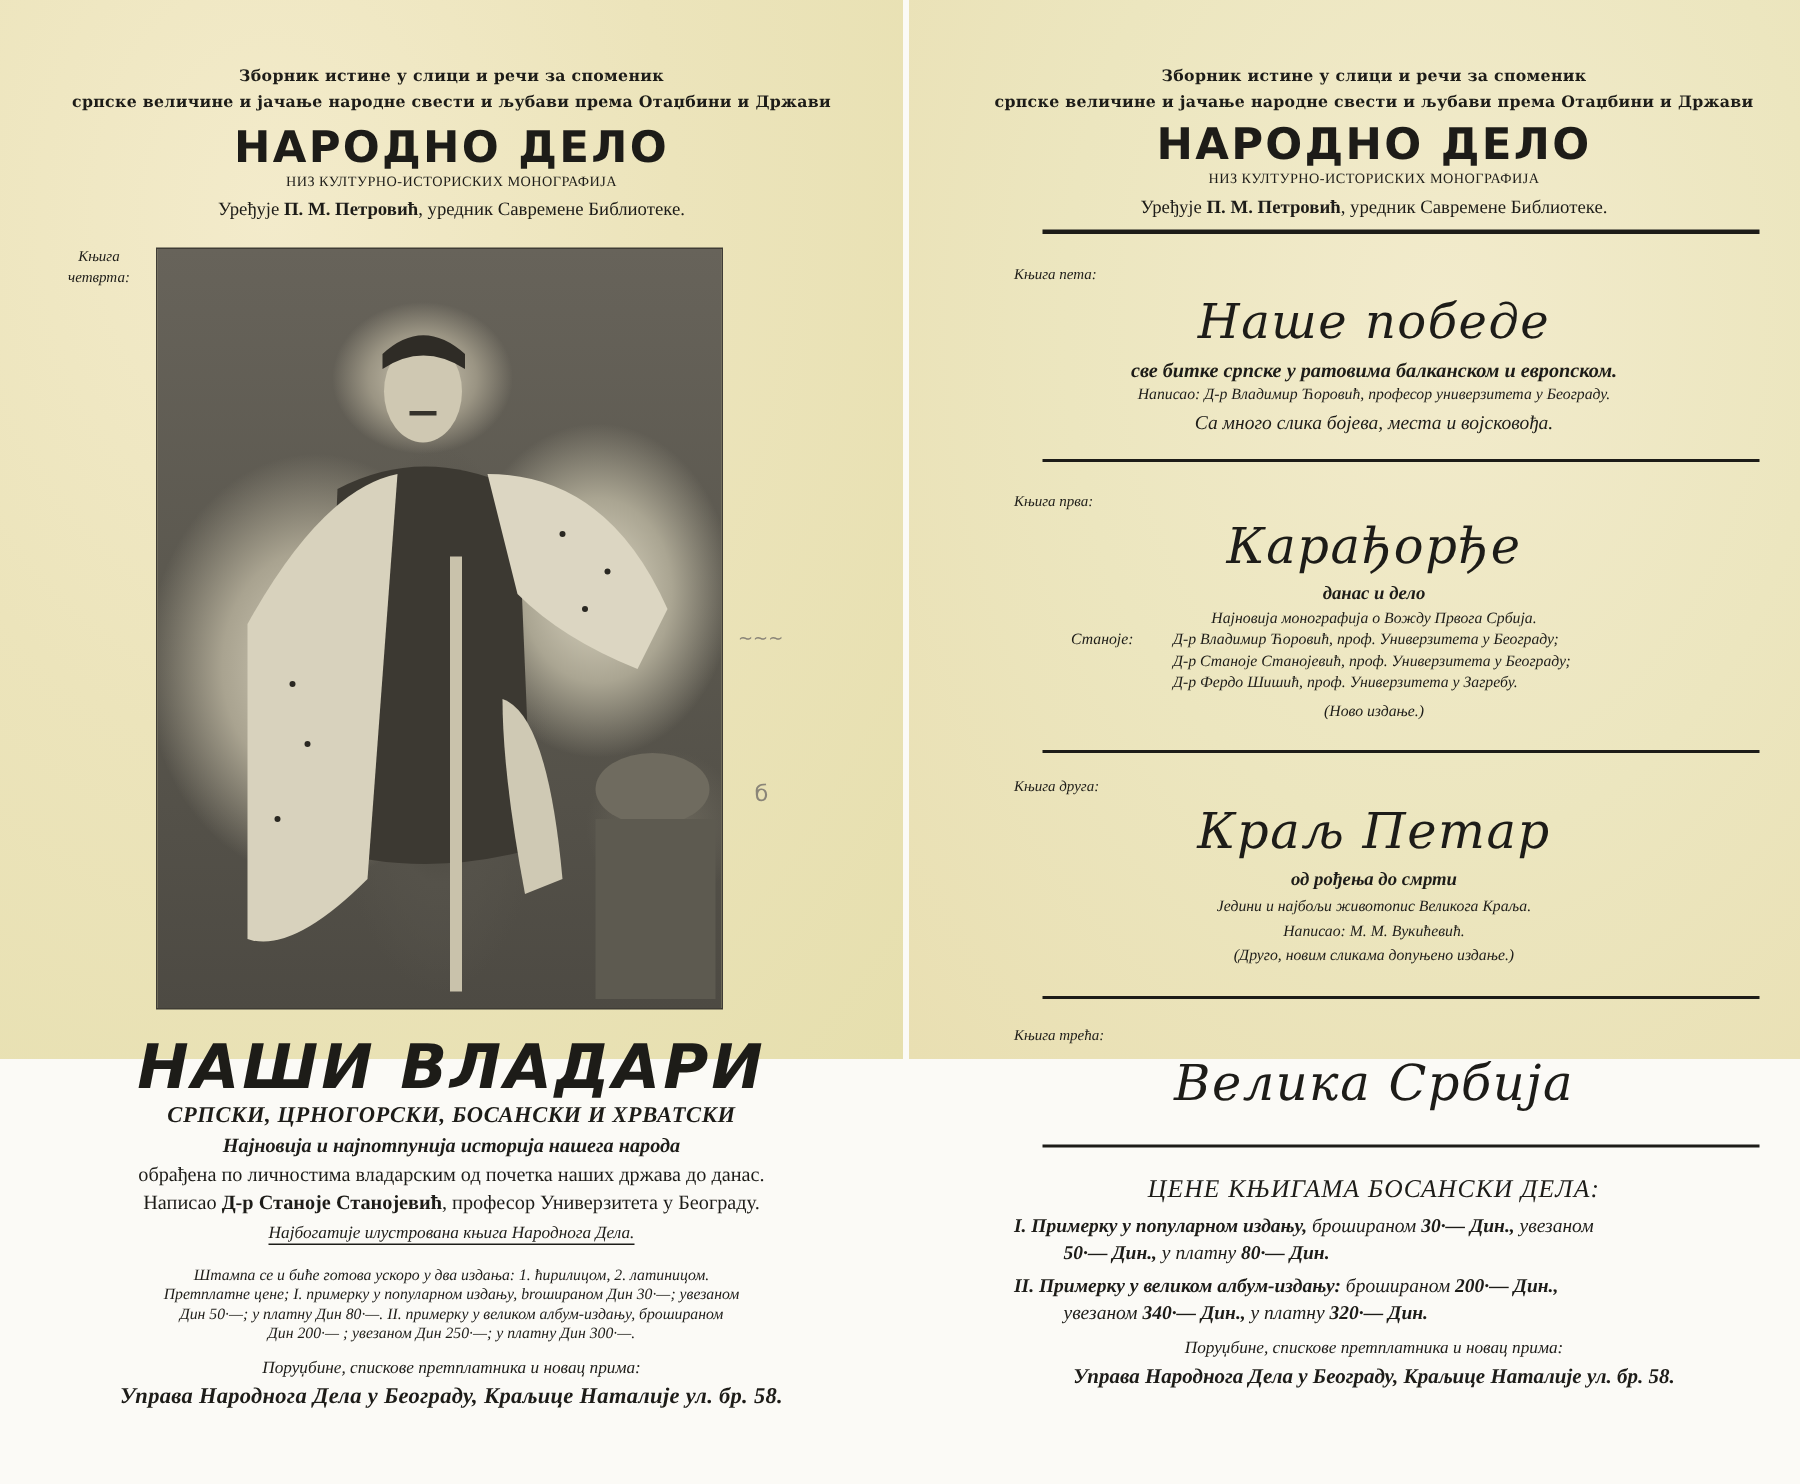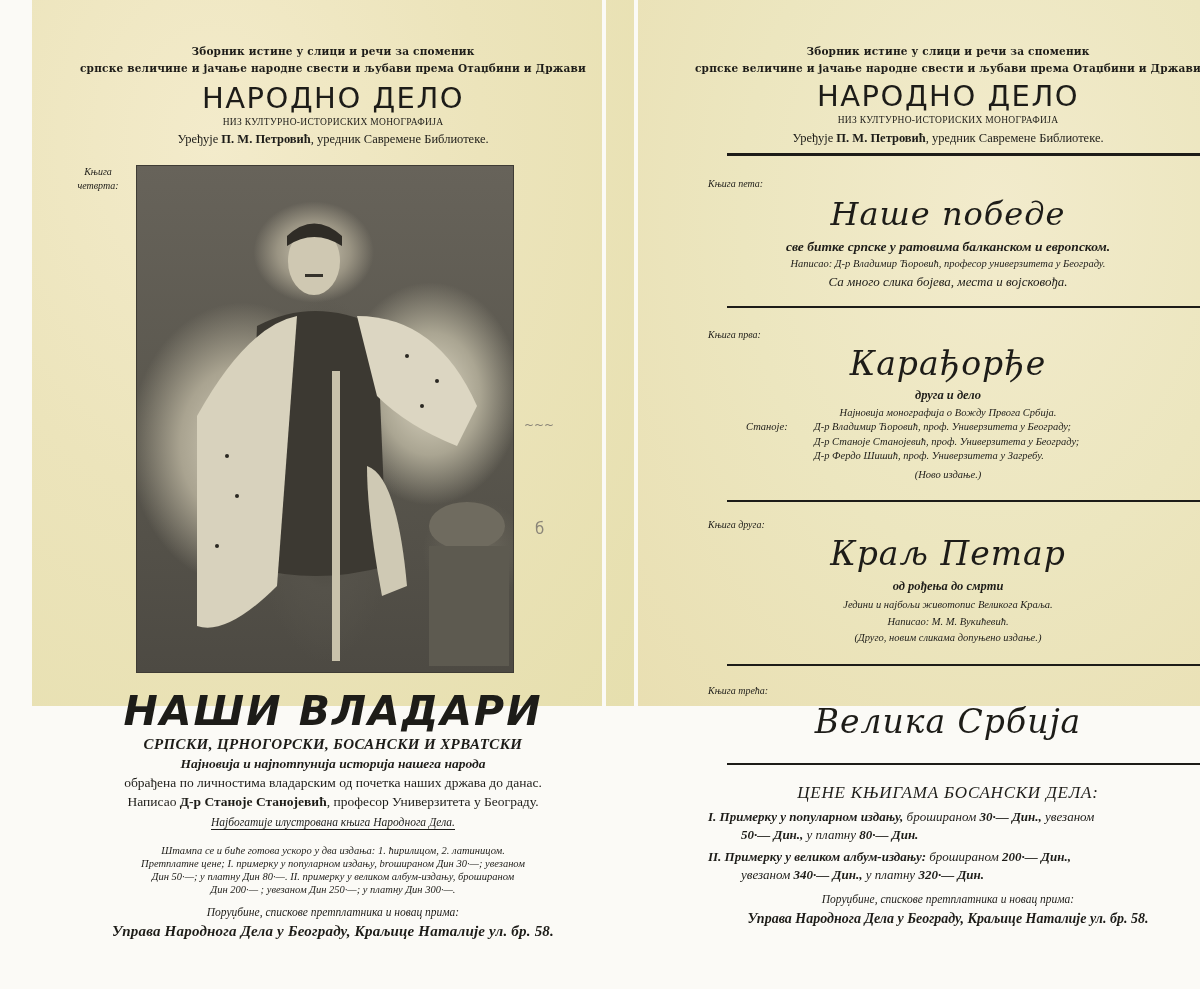--- a/index.html
+++ b/index.html
@@ -1,33 +1,33 @@
 <!DOCTYPE html>
 <html><head>
 <meta charset="utf-8">
 <style>
   * { box-sizing: border-box; margin: 0; padding: 0; }
   html, body { width: 1200px; height: 989px; overflow: hidden; background: #fbfaf6; }
   body { position: relative; font-family: "DejaVu Serif", serif; color: #1d1c18; }
 
-  .page { position: absolute; top: 0; height: 706px; margin-left: 32px; }
+  .page { position: absolute; top: 0; height: 706px; }
   .page-left {
     left: 0; width: 602px;
     background: radial-gradient(ellipse at 30% 20%, #f3ebcb 0%, #ece4bb 45%, #e6dfae 100%);
   }
   .page-right {
     left: 606px; width: 594px;
     background: radial-gradient(ellipse at 60% 30%, #f2ebcc 0%, #ece6bf 50%, #e9dfb2 100%);
   }
   .gutter { position: absolute; left: 602px; top: 0; width: 4px; height: 989px; background: #fbfaf6; }
 
   .center { position: absolute; left: 0; right: 0; text-align: center; white-space: nowrap; }
 
   .motto { font-family: "DejaVu Serif", serif; font-weight: bold; font-size: 10.5px; letter-spacing: 0.2px; line-height: 17px; }
-  .brand { font-family: "DejaVu Sans", sans-serif; font-weight: normal; font-size: 29px; letter-spacing: 1.5px; line-height: 32px; }
+  .brand { font-family: "DejaVu Sans", sans-serif; font-weight: bold; font-size: 29px; letter-spacing: 1.5px; line-height: 32px; }
   .series { font-family: "Liberation Serif", serif; font-size: 9.5px; letter-spacing: 0.3px; line-height: 14px; }
   .editor { font-family: "Liberation Serif", serif; font-size: 12.5px; line-height: 16px; }
   .editor b { font-weight: bold; }
 
   .book-label { position: absolute; font-family: "Liberation Serif", serif; font-style: italic; font-size: 10px; line-height: 14px; }
 
   .portrait {
     position: absolute; left: 104px; top: 165px; width: 378px; height: 508px;
     background:
       radial-gradient(ellipse 16% 10% at 47% 17%, #cfc8b4 0%, #9a9483 60%, transparent 100%),
@@ -148,21 +148,21 @@
 
   <div class="book-label" style="left:70px; top:177px;">Књига пета:</div>
   <div class="center book-sub" style="top:238px; left:26px;">све битке српске у ратовима балканском и европском.</div>
   <div class="center book-title-script" style="top:195px; left:26px;">Наше победе</div>
   <div class="center book-note" style="top:256px; left:26px;">Написао: Д-р Владимир Ћоровић, професор универзитета у Београду.</div>
   <div class="center book-note-lg" style="top:273px; left:26px;">Са много слика бојева, места и војсковођа.</div>
   <div class="rule rule-thin" style="top:306px;"></div>
 
   <div class="book-label" style="left:70px; top:328px;">Књига прва:</div>
   <div class="center book-title" style="top:344px; left:26px;">Карађорђе</div>
-  <div class="center book-sub-sm" style="top:387px; left:26px;">друга и дело</div>
+  <div class="center book-sub-sm" style="top:387px; left:26px;">данас и дело</div>
   <div class="center book-note" style="top:405px; left:26px;">Најновија монографија о Вожду Првога Србија.</div>
   <div class="authors" style="top:420px;">
     <span class="lbl">Станоје:</span>
     <div class="names">
       <div>Д-р Владимир Ћоровић, проф. Универзитета у Београду;</div>
       <div>Д-р Станоје Станојевић, проф. Универзитета у Београду;</div>
       <div>Д-р Фердо Шишић, проф. Универзитета у Загребу.</div>
     </div>
   </div>
   <div class="center book-note" style="top:467px; left:26px;">(Ново издање.)</div>

